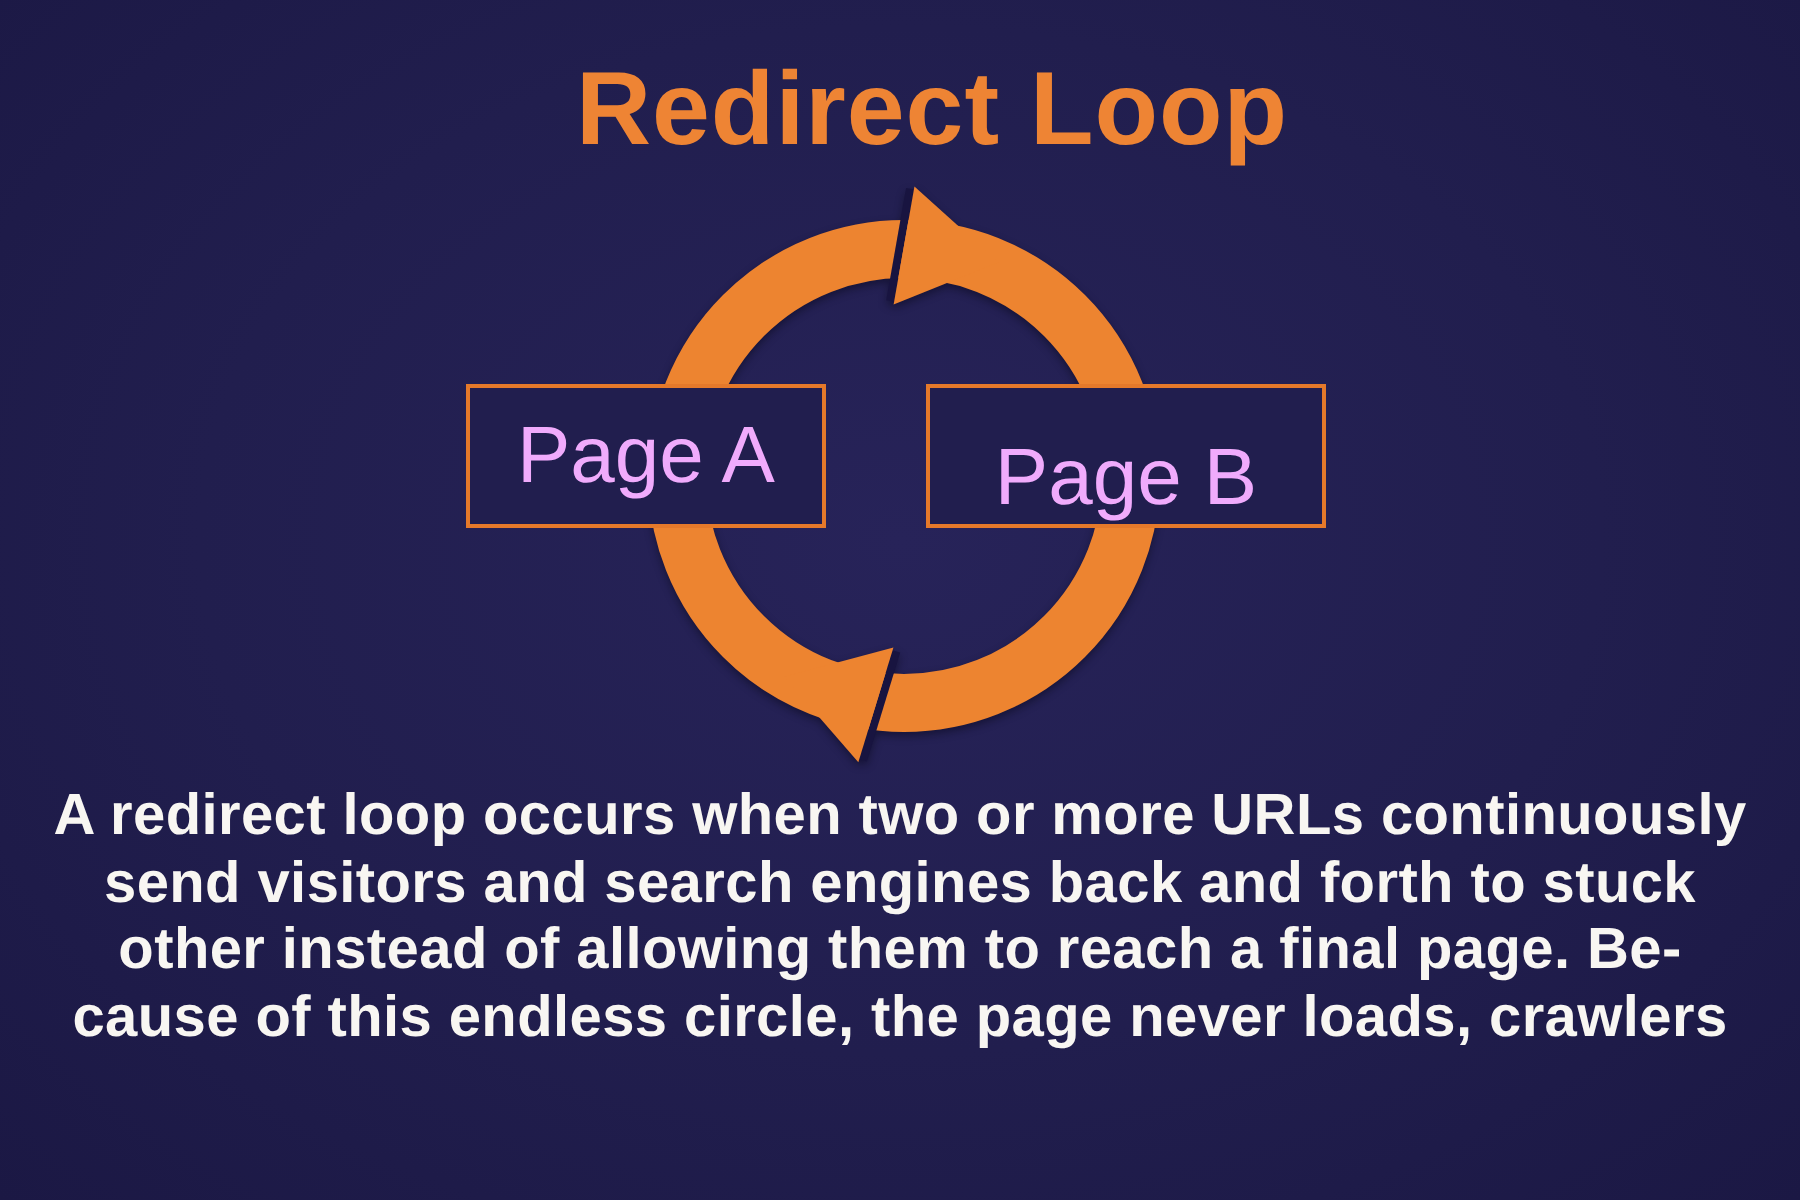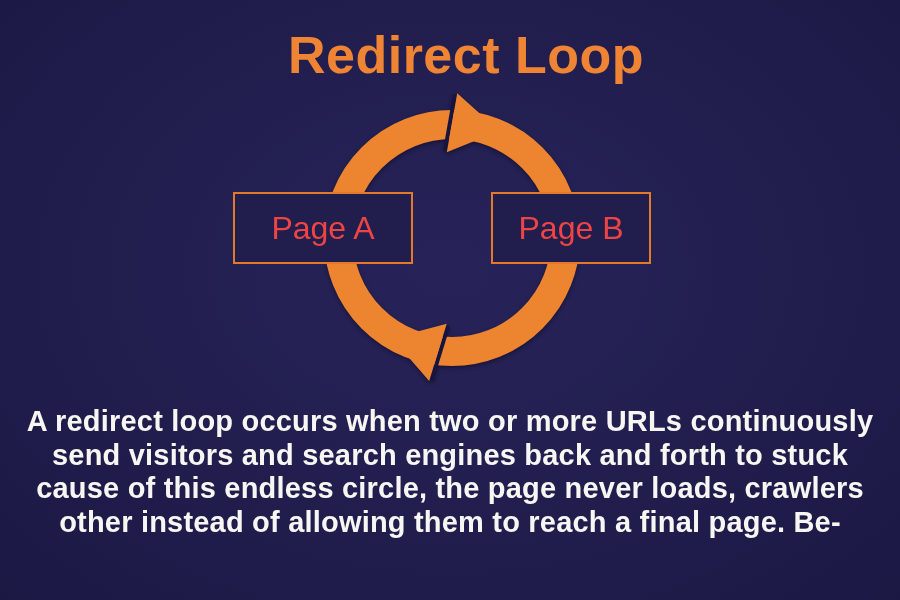--- a/index.html
+++ b/index.html
@@ -29,38 +29,37 @@
   .page-box {
     position: absolute;
     top: 192px;
     height: 72px;
     box-sizing: border-box;
     background: #211e4e;
     border: 2px solid #e5792a;
     display: flex;
     align-items: center;
     justify-content: center;
-    color: #ef4444;
-    font-size: 32px;
+    color: #f0abfc;
+    font-size: 40px;
     font-weight: 500;
   }
   .page-box.a { left: 233px; width: 180px; }
-  .page-box.b { left: 491px; width: 160px; }
+  .page-box.b { left: 463px; width: 200px; align-items: flex-end; }
   .description {
     position: absolute;
     top: 392px;
     left: 0;
     width: 100%;
     text-align: center;
     color: #f8f6f2;
     font-size: 29px;
     font-weight: 600;
     line-height: 33.5px;
     letter-spacing: 0.2px;
-    margin-top: 13px;
   }
 </style>
 </head>
 <body>
 
 <div class="canvas">
 
   <h1 class="title">Redirect Loop</h1>
 
   <div class="diagram">
@@ -86,17 +85,17 @@
 
     <div class="page-box b">
       <span>Page B</span>
     </div>
 
   </div>
 
   <div class="description">
     <div>A redirect loop occurs when two or more URLs continuously</div>
     <div>send visitors and search engines back and forth to stuck</div>
+    <div>other instead of allowing them to reach a final page. Be-</div>
     <div>cause of this endless circle, the page never loads, crawlers</div>
-    <div>other instead of allowing them to reach a final page. Be-</div>
   </div>
 
 </div>
 
 </body></html>

